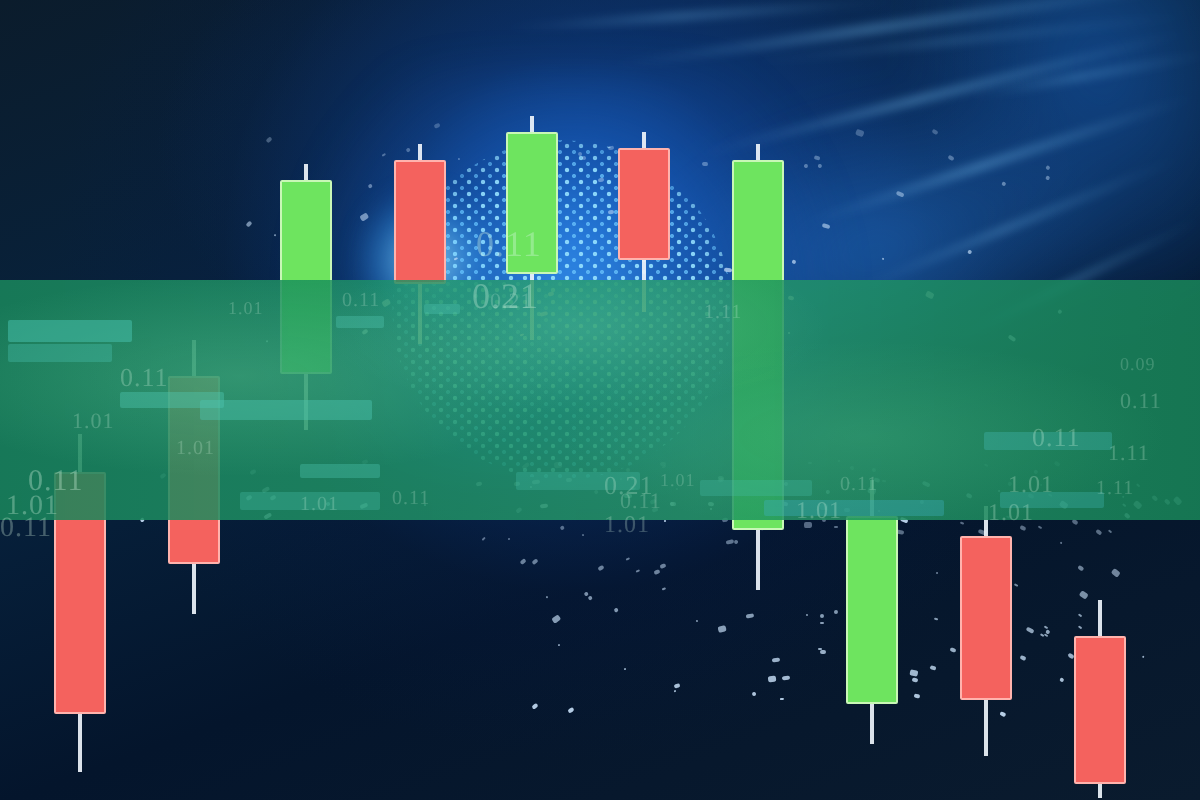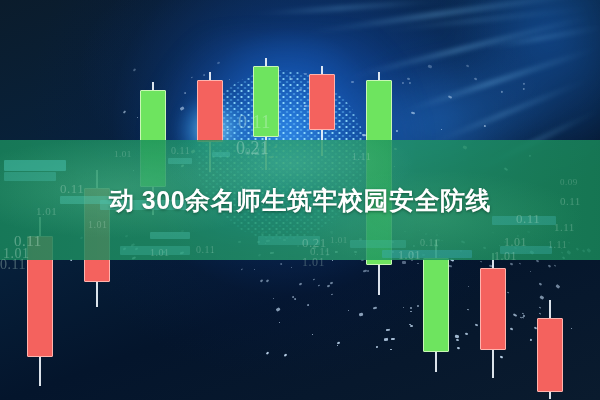--- a/index.html
+++ b/index.html
@@ -442,16 +442,15 @@
       <div class="num" style="left: 548px; top: 240px; font-size: 10px; opacity: 0.44;">1.11</div>
       <div class="num" style="left: 494px; top: 250px; font-size: 12px; opacity: 0.5;">1.01</div>
       <div class="num" style="left: 560px; top: 196px; font-size: 11px; opacity: 0.45;">0.11</div>
       <div class="num" style="left: 560px; top: 178px; font-size: 9px; opacity: 0.38;">0.09</div>
       <div class="num" style="left: 3px; top: 247px; font-size: 14px; opacity: 0.58;">1.01</div>
       <div class="num" style="left: 0px; top: 258px; font-size: 14px; opacity: 0.56;">0.11</div>
       <div class="num" style="left: 330px; top: 236px; font-size: 9px; opacity: 0.38;">1.01</div>
     </div>
 
   <div class="headline">
-    <div class="hl-line l2">动 300余名师生筑牢校园安全防线</div>
   </div>
 
 </div>
 
 </body></html>

